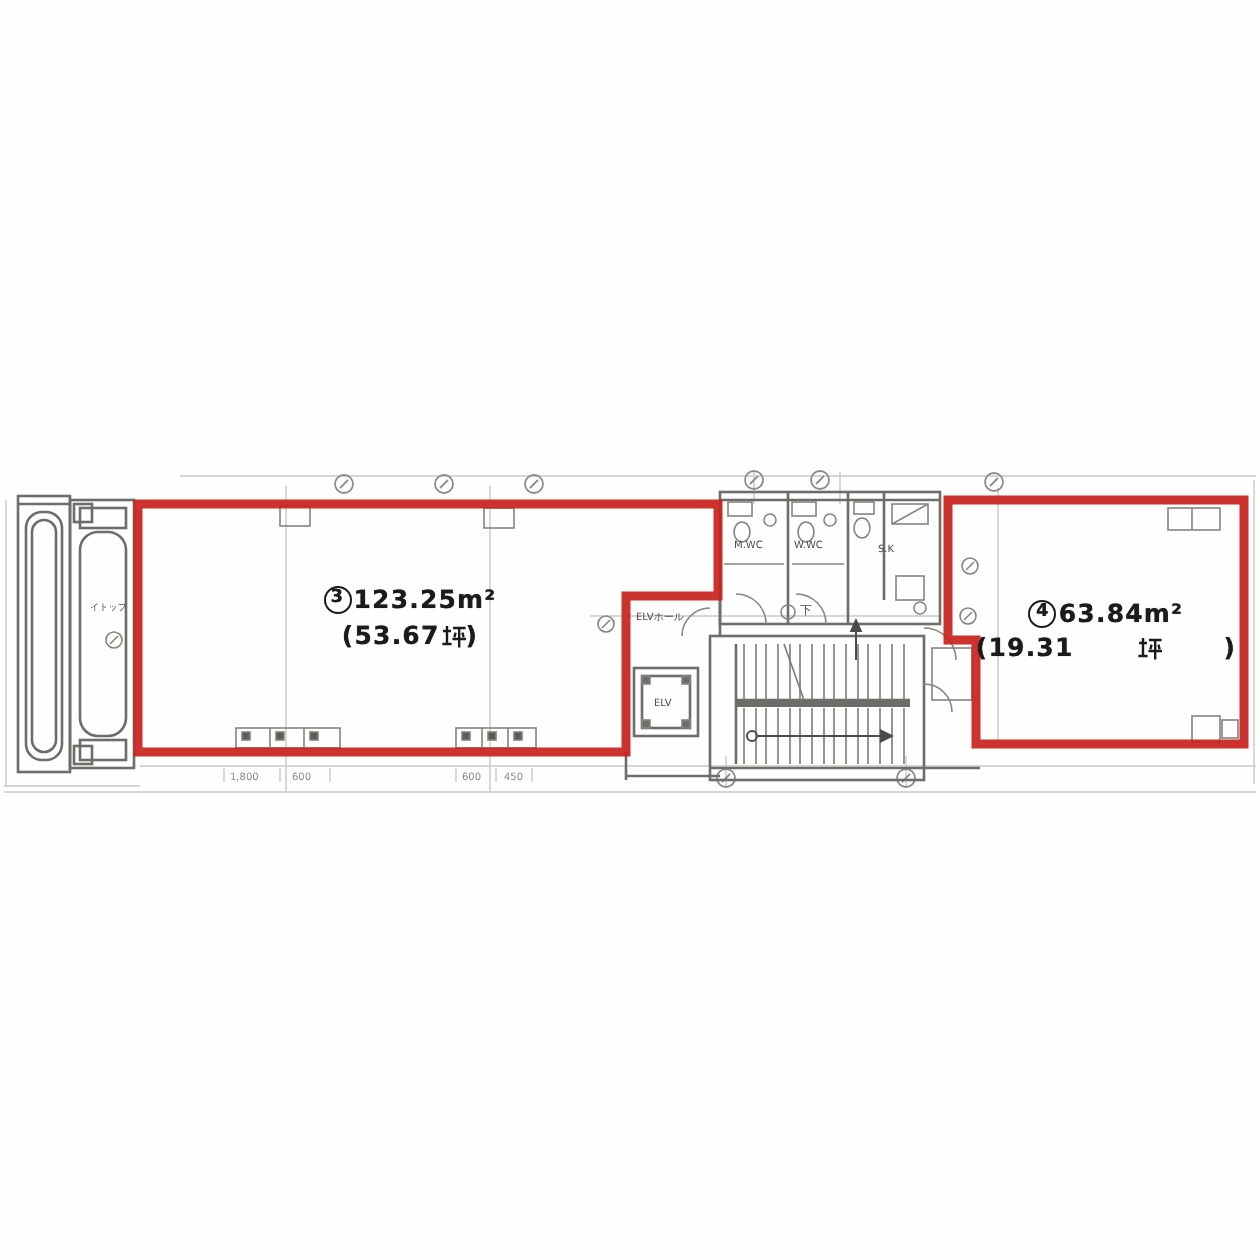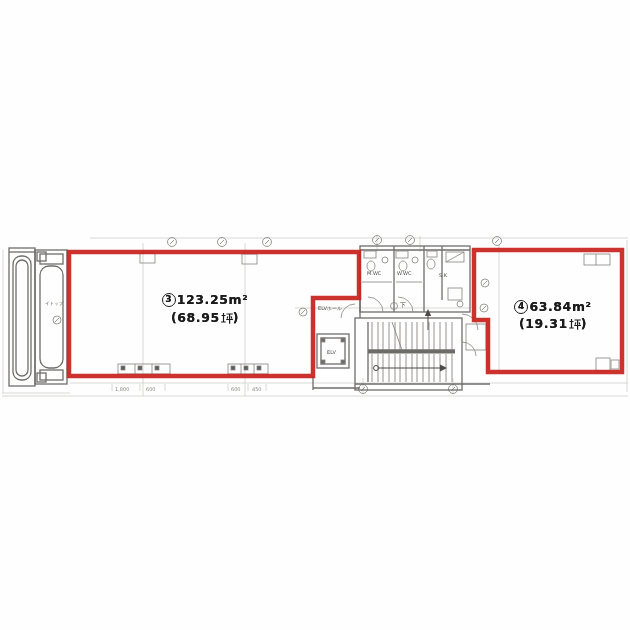--- a/index.html
+++ b/index.html
@@ -185,32 +185,32 @@
       <path d="M69,252 L359,252 L359,298 L313,298 L313,376 L69,376 Z"></path>
       <path d="M474,250 L622,250 L622,372 L488,372 L488,320 L474,320 Z"></path>
     </g>
   </svg>
 
   <div class="lbl room-line" style="left:130px;top:292px;width:150px;">
     <span class="circ">3</span>
     <span>123.25m²</span>
   </div>
   <div class="lbl room-line" style="left:130px;top:310px;width:150px;">
-    <span>(68.95</span>
+    <span>(53.67</span>
     <svg class="tsubo-svg" width="12" height="13" viewBox="0 0 12 13" stroke="#1b1b1b" stroke-width="1.2" fill="none">
       <path d="M0.5,4.5 H4.5 M2.5,2 V11 M0.2,11 H4.8 M5.5,3 H11.8 M8.6,3 V12.8 M5.2,8.5 H12 M6.8,5.3 L6.2,7.6 M10.2,5.3 L10.8,7.6"></path>
     </svg>
     <span>)</span>
   </div>
 
   <div class="lbl room-line" style="left:483px;top:299px;width:140px;">
     <span class="circ">4</span>
     <span>63.84m²</span>
   </div>
-  <div class="lbl room-line" style="left:483px;top:316px;width:140px;">
+  <div class="lbl room-line" style="left:483px;top:316px;width:140px;gap:31px;">
     <span>(19.31</span>
     <svg class="tsubo-svg" width="12" height="13" viewBox="0 0 12 13" stroke="#1b1b1b" stroke-width="1.2" fill="none">
       <path d="M0.5,4.5 H4.5 M2.5,2 V11 M0.2,11 H4.8 M5.5,3 H11.8 M8.6,3 V12.8 M5.2,8.5 H12 M6.8,5.3 L6.2,7.6 M10.2,5.3 L10.8,7.6"></path>
     </svg>
     <span>)</span>
   </div>
 
   <div class="lbl tiny" style="left:318px;top:305px;">ELVホール</div>
   <div class="lbl tiny" style="left:327px;top:349px;">ELV</div>
   <div class="lbl tiny" style="left:367px;top:270px;">M.WC</div>

